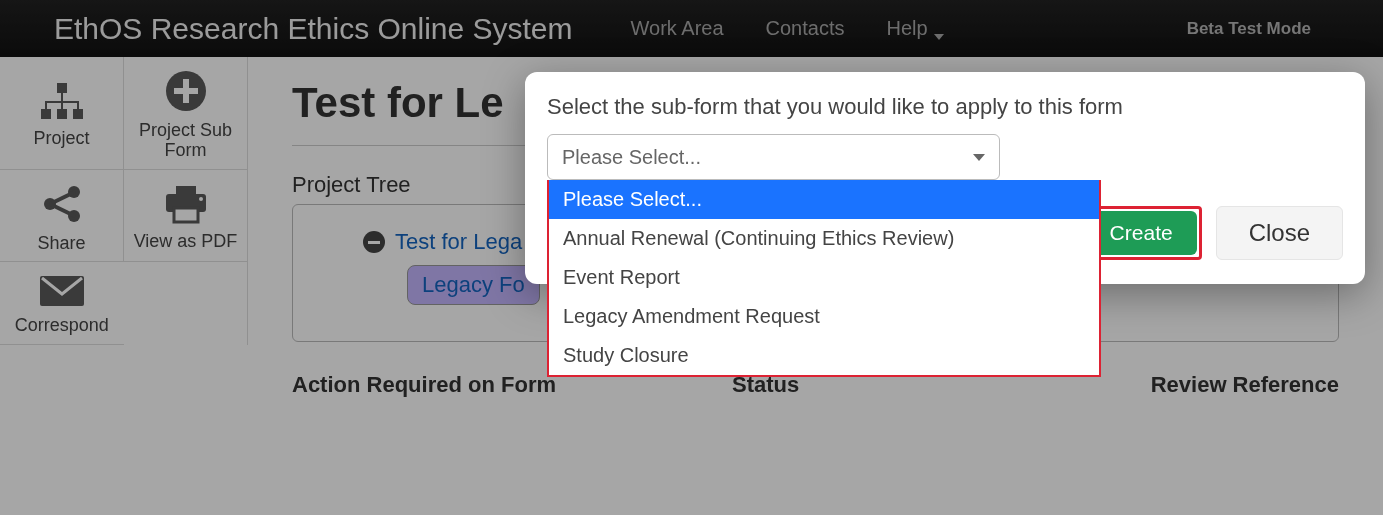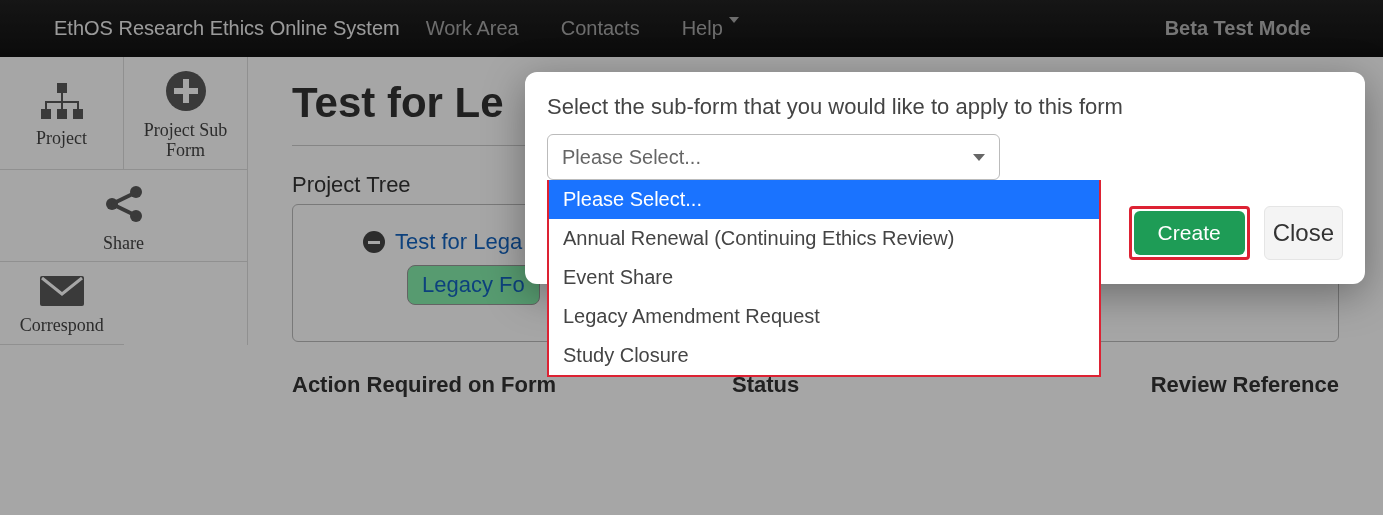--- a/index.html
+++ b/index.html
@@ -1,45 +1,45 @@
 <!DOCTYPE html>
 <html><head>
   <meta charset="utf-8">
   <style>
     * { box-sizing: border-box; margin: 0; padding: 0; }
     body { font-family: -apple-system, "Segoe UI", Arial, sans-serif; width: 1383px; height: 515px; overflow: hidden; position: relative; background: #fff; }
     .backdrop { position: absolute; inset: 0; background: rgba(0,0,0,0.35); z-index: 10; }
 
     
     .navbar { height: 57px; background: linear-gradient(#222 0%, #111 100%); display: flex; align-items: center; padding: 0 32px 0 54px; color: #ccc; position: relative; z-index: 1; }
-    .navbar .brand { font-size: 20px; color: #eee; font-weight: 400; margin-right: 26px; }
-    .navbar .nav-item { font-size: 20px; color: #a8a8a8; margin-right: 42px; display: flex; align-items: flex-start; gap: 6px; cursor: pointer; }
-    .navbar .beta { margin-left: auto; font-size: 20px; font-weight: 700; color: #b5b5b5; margin-right: 40px; }
+    .navbar .brand { font-size: 30px; color: #eee; font-weight: 400; margin-right: 58px; }
+    .navbar .nav-item { font-size: 20px; color: #a8a8a8; margin-right: 42px; display: flex; align-items: flex-end; gap: 6px; cursor: pointer; }
+    .navbar .beta { margin-left: auto; font-size: 17px; font-weight: 700; color: #b5b5b5; margin-right: 40px; }
 
     .caret { width: 0; height: 0; border-left: 5px solid transparent; border-right: 5px solid transparent; border-top: 6px solid #a8a8a8; display: inline-block; }
 
     
     .sidebar { position: absolute; top: 57px; left: 0; width: 248px; border-right: 1px solid #ddd; background: #fff; z-index: 1; }
-    .sidebar .row { display: flex; font-family: Liberation Serif, serif; }
+    .sidebar .row { display: flex; }
     .sidebar .cell { flex: 1; display: flex; flex-direction: column; align-items: center; justify-content: center; padding: 12px 4px 8px; border-right: 1px solid #ddd; border-bottom: 1px solid #ddd; cursor: pointer; gap: 4px; }
     .sidebar .cell:last-child { border-right: none; }
     .sidebar .cell .lbl { font-size: 18px; color: #444; text-align: center; line-height: 1.1; }
     .sidebar svg { fill: #595959; }
 
     
     .main { position: absolute; top: 57px; left: 248px; right: 0; padding: 22px 44px; z-index: 1; }
     .main h1 { font-size: 42px; font-weight: 700; color: #333; margin-bottom: 18px; }
     .divider-h { height: 1px; background: #ccc; margin-bottom: 26px; }
     .pt-label { font-size: 22px; color: #333; margin-bottom: 6px; }
     .tree-box { border: 1px solid #bbb; border-radius: 6px; padding: 24px 28px 36px 70px; margin-bottom: 30px; }
     .tree-row1 { display: flex; align-items: center; gap: 10px; margin-bottom: 10px; }
     .minus-circle { width: 22px; height: 22px; border-radius: 50%; background: #444; color: #fff; display: flex; align-items: center; justify-content: center; line-height: 1; }
     .tree-link { color: #1565c0; font-size: 22px; cursor: pointer; }
     .tree-row2 { margin-left: 44px; margin-top: 10px; }
-    .tree-badge { display: inline-block; border: 1px solid #999; border-radius: 8px; padding: 6px 14px; background: #86efac; }
+    .tree-badge { display: inline-block; border: 1px solid #999; border-radius: 8px; padding: 6px 14px; background: #c4b5fd; }
     .cols { display: flex; font-size: 22px; font-weight: 700; color: #333; }
     .cols .c1 { width: 440px; }
     .cols .c2 { width: 350px; }
     .cols .c3 { margin-left: auto; }
 
     
     .modal { position: absolute; z-index: 20; top: 72px; left: 525px; width: 840px; background: #fff; border-radius: 12px; box-shadow: 0 10px 40px rgba(0,0,0,.35); }
     .modal-head { display: flex; align-items: center; padding: 26px 30px 24px 22px; border-bottom: 1px solid #e5e5e5; }
     .modal-title { font-size: 34px; font-weight: 700; color: #333; }
     .close-x { margin-left: auto; cursor: pointer; }
@@ -48,21 +48,21 @@
     .modal-prompt { font-size: 22px; color: #444; margin-bottom: 14px; }
     .select-box { position: relative; width: 453px; }
     .select-display { height: 46px; border: 1px solid #bbb; border-radius: 6px; display: flex; align-items: center; padding: 0 14px; font-size: 20px; color: #666; cursor: pointer; justify-content: space-between; }
     .select-display .chev { width: 0; height: 0; border-left: 6px solid transparent; border-right: 6px solid transparent; border-top: 7px solid #666; }
     .dropdown { position: absolute; top: 46px; left: 0; width: 554px; background: #fff; border: 2px solid #d23; border-top: none; z-index: 5; }
     .dd-item { padding: 8px 14px; font-size: 20px; color: #444; cursor: pointer; }
     .dd-item.sel { background: #1a73ff; color: #fff; }
     .modal-foot { display: flex; justify-content: flex-end; gap: 14px; padding: 18px 22px 24px; }
     .btn-create-wrap { border: 3px solid #d23; border-radius: 4px; padding: 2px; }
     .btn-create { background: #1e9c56; color: #fff; font-size: 21px; padding: 10px 24px; border-radius: 6px; border: none; cursor: pointer; }
-    .btn-close { background: #f4f4f4; color: #333; font-size: 24px; padding: 10px 8px; border-radius: 6px; border: 1px solid #e5e5e5; cursor: pointer; }
+    .btn-close { background: #f4f4f4; color: #333; font-size: 24px; padding: 10px 32px; border-radius: 6px; border: 1px solid #e5e5e5; cursor: pointer; }
   </style>
 </head>
 <body>
 
 <div class="navbar">
   <div class="brand">EthOS Research Ethics Online System</div>
   <div class="nav-item">
       <span>Work Area</span>
     </div>
   <div class="nav-item">
@@ -110,20 +110,31 @@
         <svg width="44" height="44" viewBox="0 0 44 44">
             <circle cx="34" cy="10" r="6"></circle>
             <circle cx="10" cy="22" r="6"></circle>
             <circle cx="34" cy="34" r="6"></circle>
             <rect x="10" y="20" width="28" height="4" transform="rotate(-26 10 22)"></rect>
             <rect x="10" y="20" width="28" height="4" transform="rotate(26 10 22)"></rect>
           </svg>
       </span>
       <span class="lbl">Share</span>
     </div>
+    <div class="cell">
+      <span>
+        <svg width="48" height="40" viewBox="0 0 48 40">
+            <rect x="14" y="2" width="20" height="8"></rect>
+            <rect x="4" y="10" width="40" height="18" rx="3"></rect>
+            <rect x="12" y="24" width="24" height="14" fill="#fff" stroke="#595959" stroke-width="3"></rect>
+            <circle cx="39" cy="15" r="2" fill="#fff"></circle>
+          </svg>
+      </span>
+      <span class="lbl">View as PDF</span>
+    </div>
   </div>
   <div class="row">
     <div class="cell" style="border-right:none">
       <span>
         <svg width="48" height="34" viewBox="0 0 48 34">
             <rect x="2" y="2" width="44" height="30" rx="2"></rect>
             <path d="M4 4 L24 20 L44 4" fill="none" stroke="#fff" stroke-width="3"></path>
           </svg>
       </span>
       <span class="lbl">Correspond</span>
@@ -164,21 +175,21 @@
   <div class="modal-body">
     <div class="modal-prompt">Select the sub-form that you would like to apply to this form</div>
     <div class="select-box">
       <div class="select-display">
         <span>Please Select...</span>
         <span class="chev"></span>
       </div>
       <div class="dropdown">
         <div class="dd-item sel">Please Select...</div>
         <div class="dd-item">Annual Renewal (Continuing Ethics Review)</div>
-        <div class="dd-item">Event Share</div>
+        <div class="dd-item">Event Report</div>
         <div class="dd-item">Legacy Amendment Request</div>
         <div class="dd-item">Study Closure</div>
       </div>
     </div>
   </div>
   <div class="modal-foot">
     <span class="btn-create-wrap">
       <button class="btn-create">Create</button>
     </span>
     <button class="btn-close">Close</button>

